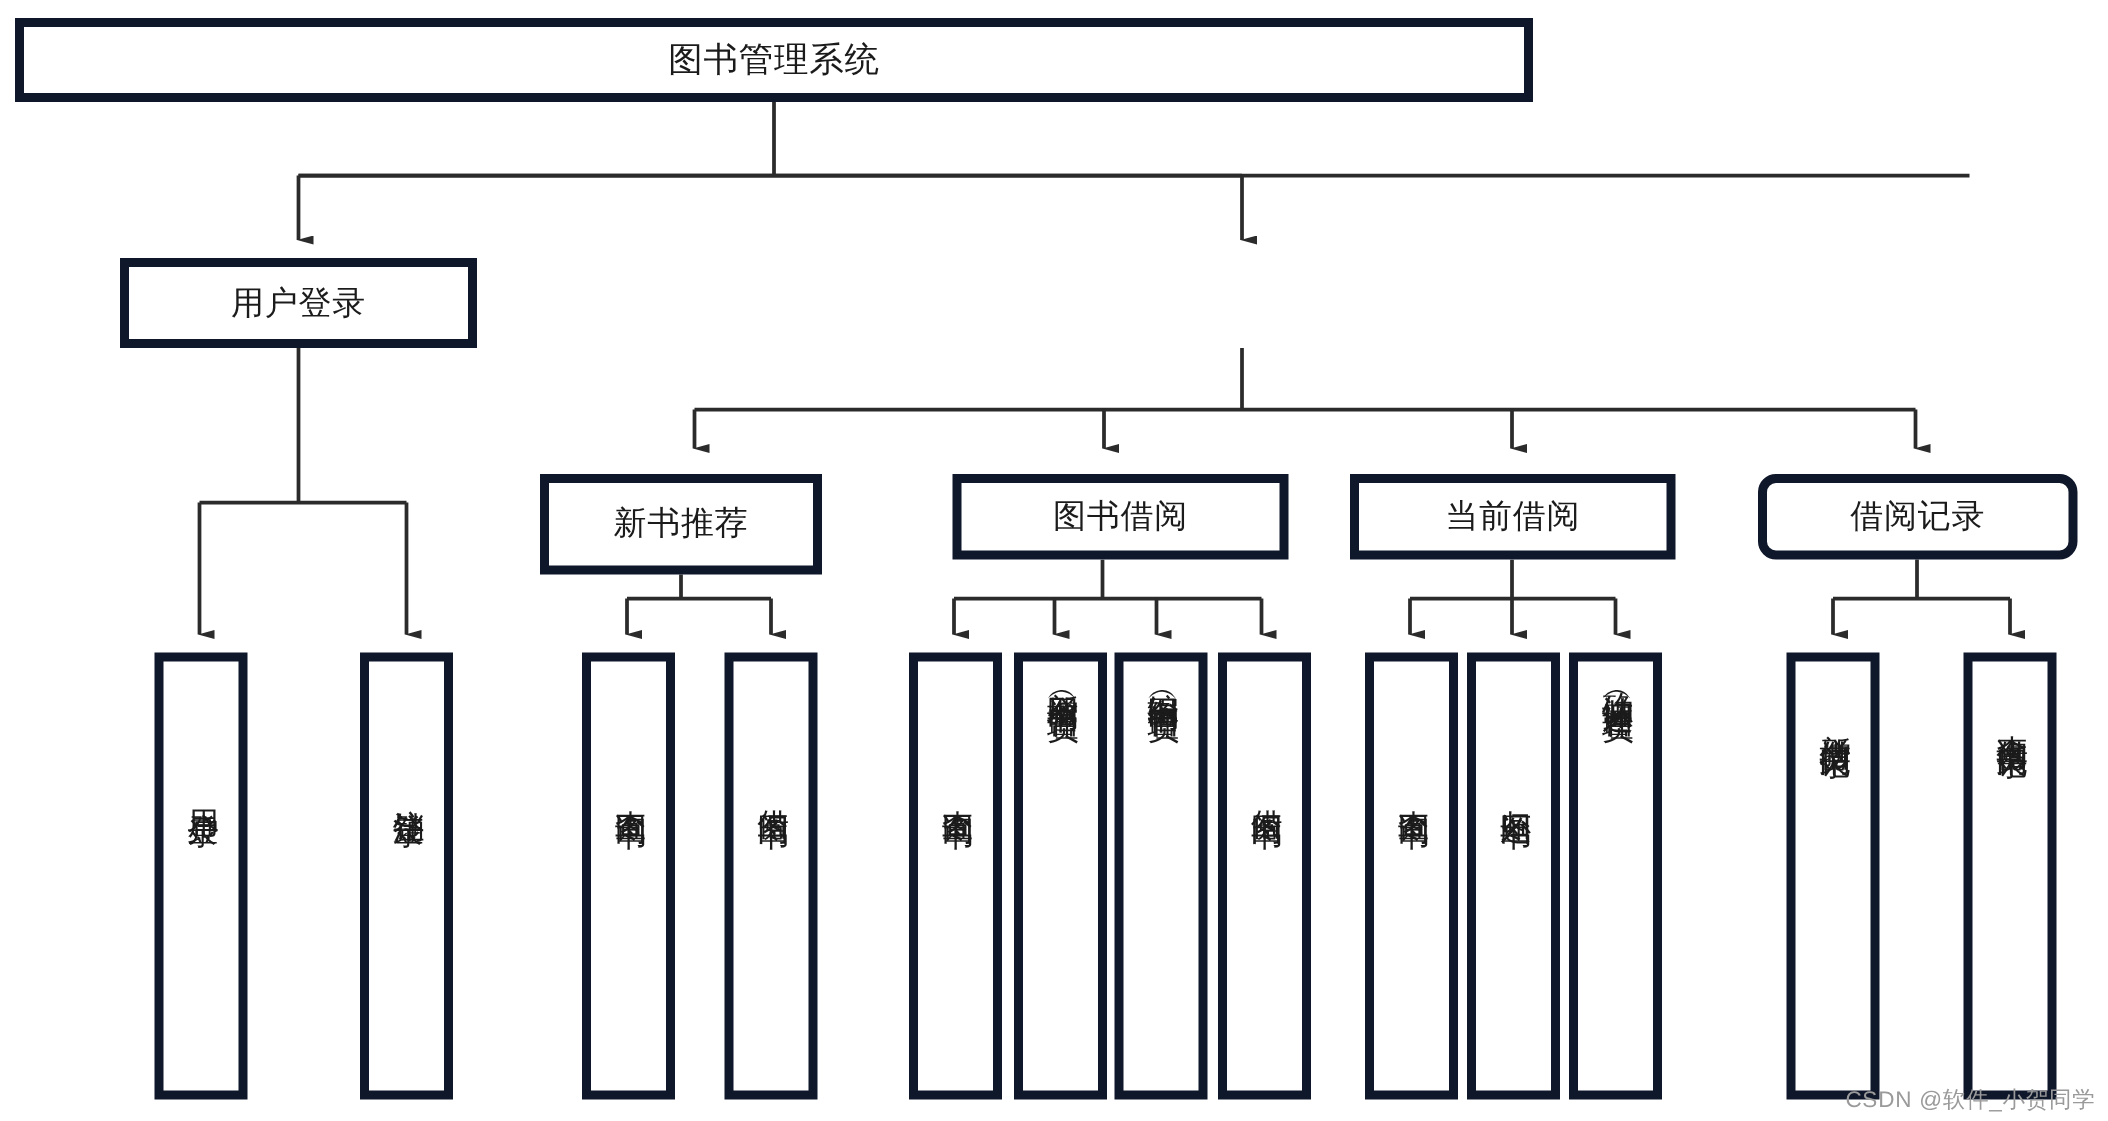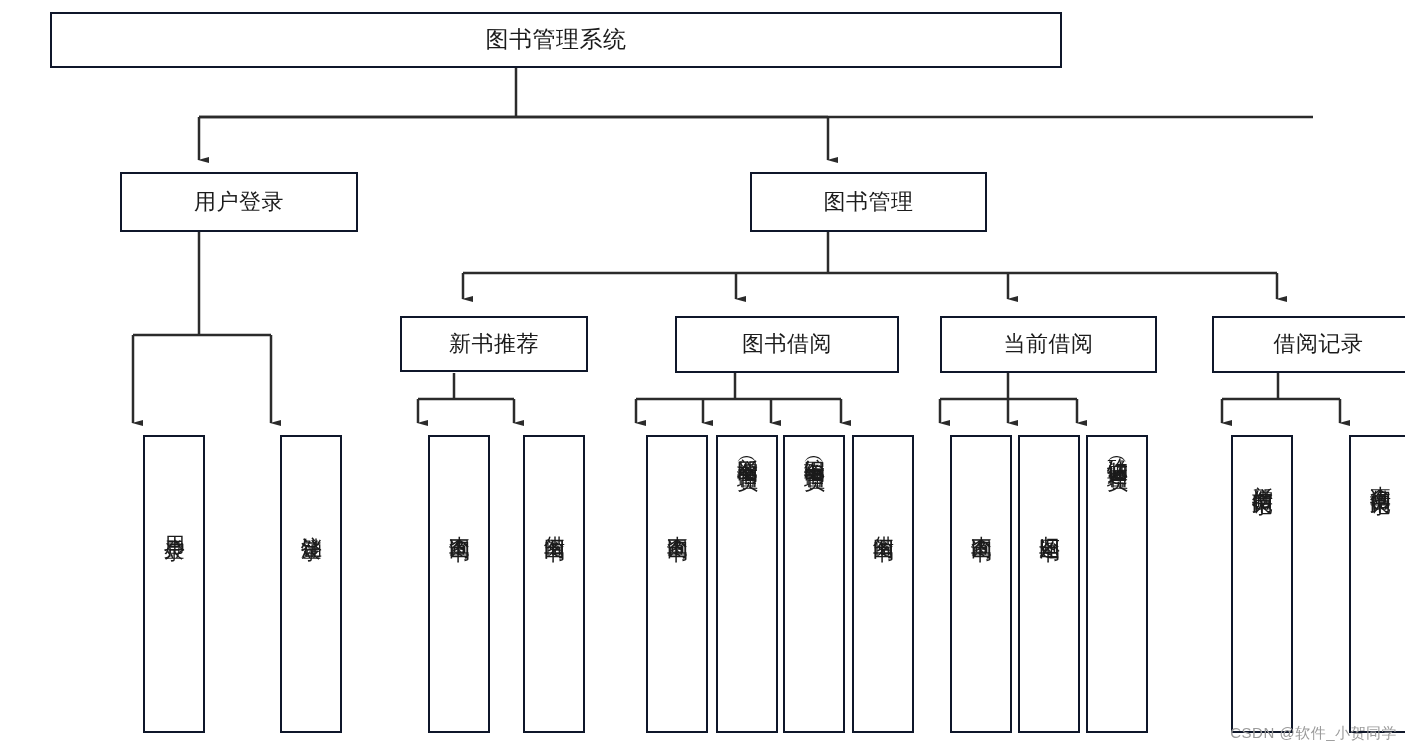--- a/index.html
+++ b/index.html
@@ -21,27 +21,26 @@
     position: absolute;
     left: 0;
     top: 0;
     width: 1405px;
     height: 747px;
     pointer-events: none;
   }
   .node {
     position: absolute;
     box-sizing: border-box;
-    border: 2px solid #0f172a;
+    border: 6px solid #0f172a;
     background: #ffffff;
     display: flex;
     align-items: center;
     justify-content: center;
     color: #1b1b1b;
-    margin-left: 40px;
   }
   .node .label {
     font-size: 22px;
     line-height: 1.1;
     letter-spacing: 0.5px;
     white-space: nowrap;
   }
   .node-root .label { font-size: 23px; }
   .node-leaf {
     align-items: flex-start;
@@ -133,34 +132,31 @@
     </g>
   </svg>
 
   <div class="node node-root" style="left:10px; top:12px; width:1012px; height:56px;">
     <span class="label">图书管理系统</span>
   </div>
 
   <div class="node node-l2" style="left:80px; top:172px; width:238px; height:60px;">
     <span class="label">用户登录</span>
   </div>
-  <div class="node node-l2" style="left:710px; top:172px; width:237px; height:60px;">
-    <span class="label">图书管理</span>
-  </div>
-
-  <div class="node node-l3" style="left:360px; top:316px; width:188px; height:56px;">
+
+  <div class="node node-l3" style="left:360px; top:316px; width:188px; height:67px;">
     <span class="label">新书推荐</span>
   </div>
   <div class="node node-l3" style="left:635px; top:316px; width:224px; height:57px;">
     <span class="label">图书借阅</span>
   </div>
   <div class="node node-l3" style="left:900px; top:316px; width:217px; height:57px;align-items:center;">
     <span class="label">当前借阅</span>
   </div>
-  <div class="node node-l3" style="left:1172px; top:316px; width:213px; height:57px;">
+  <div class="node node-l3" style="left:1172px; top:316px; width:213px; height:57px;border-radius:12px;">
     <span class="label">借阅记录</span>
   </div>
 
   <div class="node node-leaf short" style="left:103px; top:435px; width:62px; height:298px;">
     <span class="label">用户登录</span>
   </div>
   <div class="node node-leaf short" style="left:240px; top:435px; width:62px; height:298px;">
     <span class="label">注销登录</span>
   </div>
 

